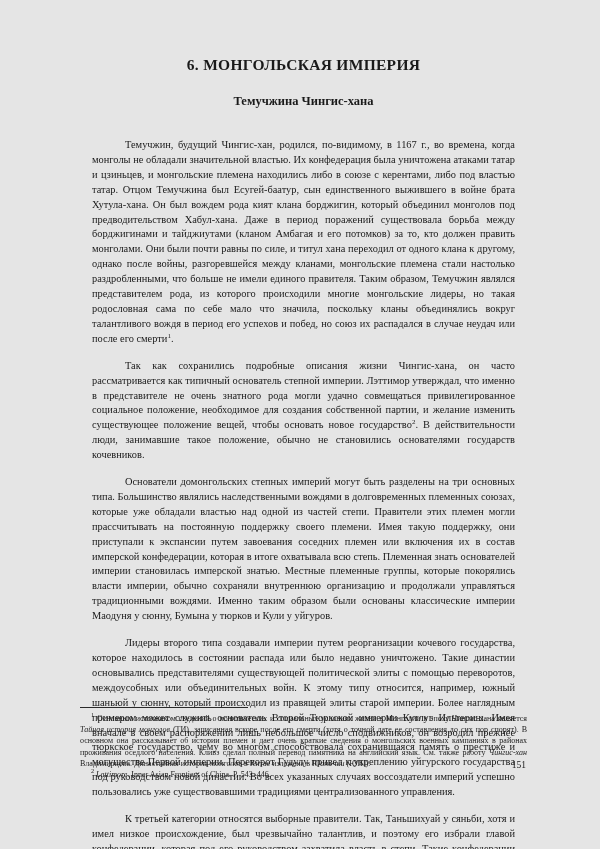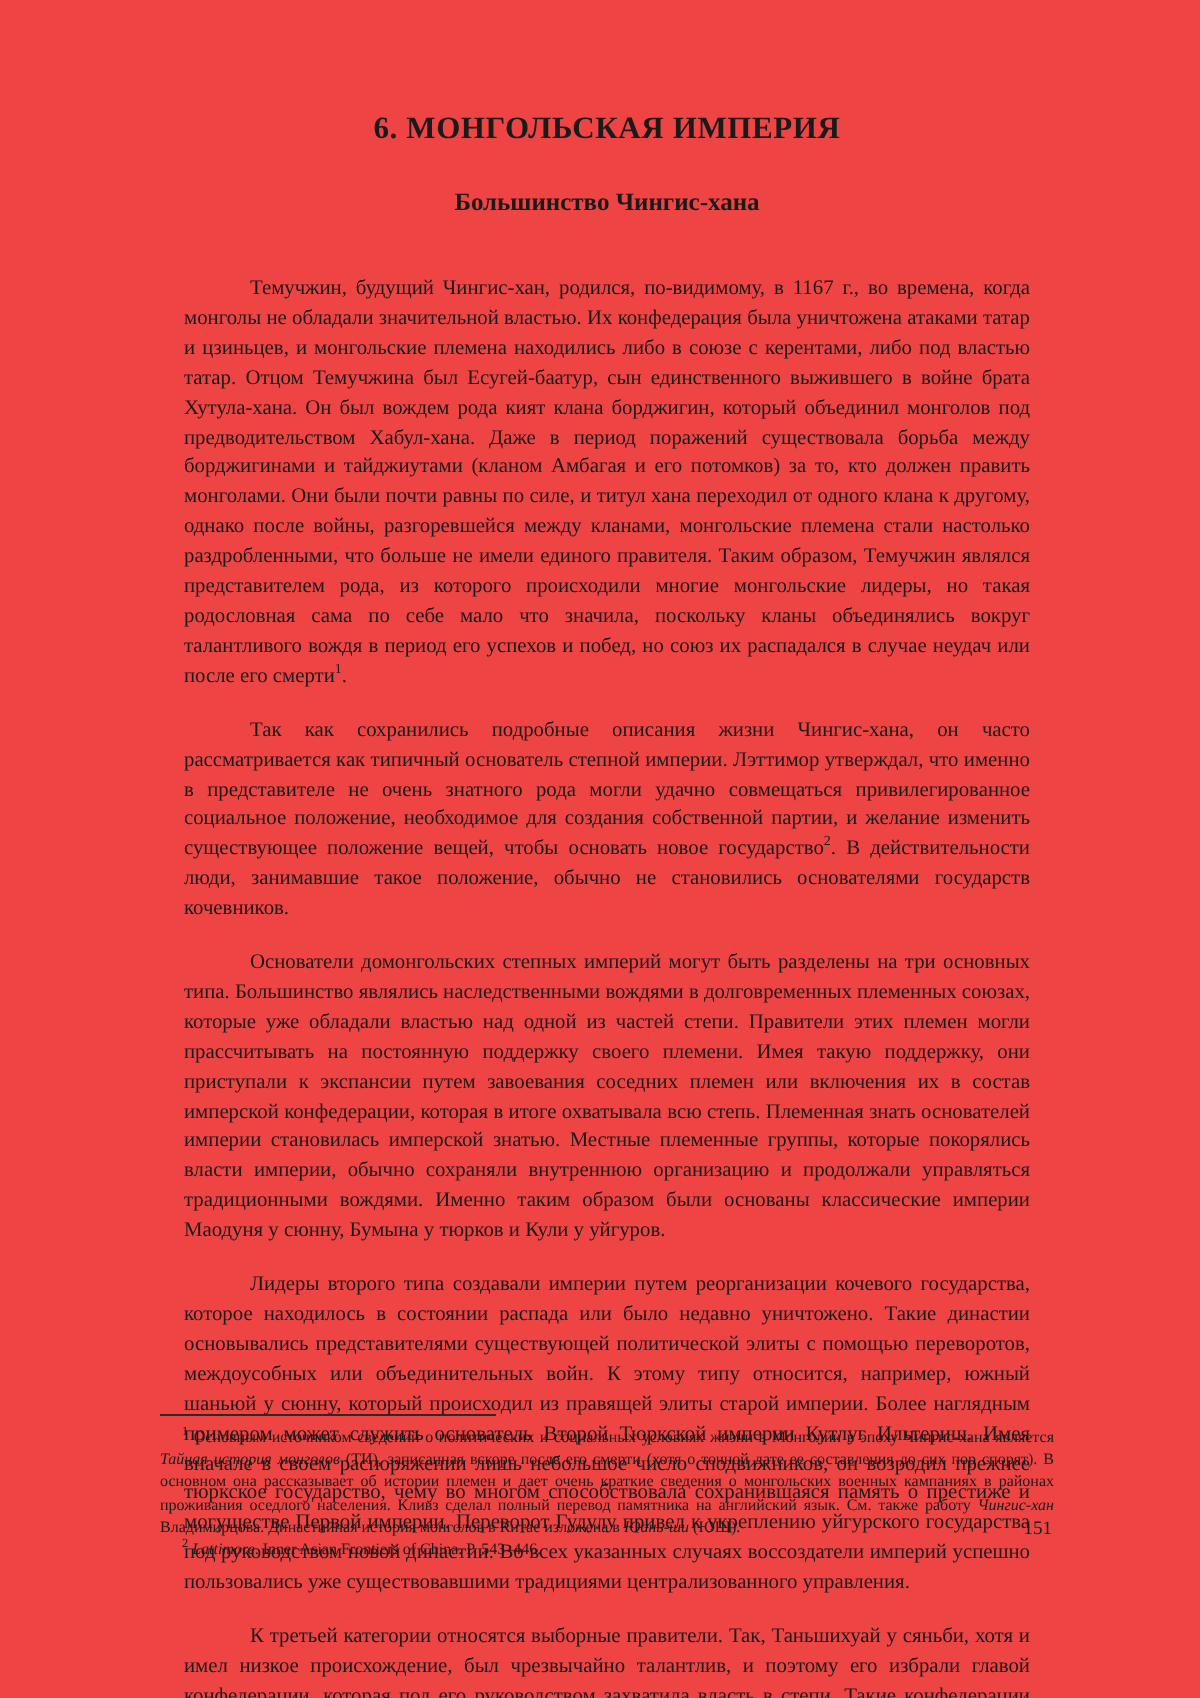--- a/index.html
+++ b/index.html
@@ -4,21 +4,21 @@
 <style>
   html, body {
     margin: 0;
     padding: 0;
     background: #ffffff;
   }
   .page {
     position: relative;
     width: 600px;
     height: 849px;
-    background: #ef4444;
+    background: #e5e5e5;
     font-family: "Liberation Serif", "DejaVu Serif", serif;
     color: #1a1a1a;
     box-sizing: border-box;
     overflow: hidden;
   }
   .content {
     position: absolute;
     left: 80px;
     top: 0;
     width: 447px;
@@ -93,21 +93,21 @@
 </style>
 </head>
 <body>
 
 <div class="page">
 
   <div class="content">
 
     <h1 class="chapter-title">6. МОНГОЛЬСКАЯ ИМПЕРИЯ</h1>
 
-    <h2 class="section-title">Большинство Чингис-хана</h2>
+    <h2 class="section-title">Темучжина Чингис-хана</h2>
 
     <div class="body-block">
 
       <p class="para">
         <span>Темучжин, будущий Чингис-хан, родился, по-видимому, в 1167 г., во времена, когда монголы не обладали значительной властью. Их конфедерация была уничтожена атаками татар и цзиньцев, и монгольские племена находились либо в союзе с керентами, либо под властью татар. Отцом Темучжина был Есугей-баатур, сын единственного выжившего в войне брата Хутула-хана. Он был вождем рода кият клана борджигин, который объединил монголов под предводительством Хабул-хана. Даже в период поражений существовала борьба между борджигинами и тайджиутами (кланом Амбагая и его потомков) за то, кто должен править монголами. Они были почти равны по силе, и титул хана переходил от одного клана к другому, однако после войны, разгоревшейся между кланами, монгольские племена стали настолько раздробленными, что больше не имели единого правителя. Таким образом, Темучжин являлся представителем рода, из которого происходили многие монгольские лидеры, но такая родословная сама по себе мало что значила, поскольку кланы объединялись вокруг талантливого вождя в период его успехов и побед, но союз их распадался в случае неудач или после его смерти</span><sup class="fn-ref">1</sup><span>.</span>
       </p>
 
       <p class="para">
         <span>Так как сохранились подробные описания жизни Чингис-хана, он часто рассматривается как типичный основатель степной империи. Лэттимор утверждал, что именно в представителе не очень знатного рода могли удачно совмещаться привилегированное социальное положение, необходимое для создания собственной партии, и желание изменить существующее положение вещей, чтобы основать новое государство</span><sup class="fn-ref">2</sup><span>. В действительности люди, занимавшие такое положение, обычно не становились основателями государств кочевников.</span>
       </p>

